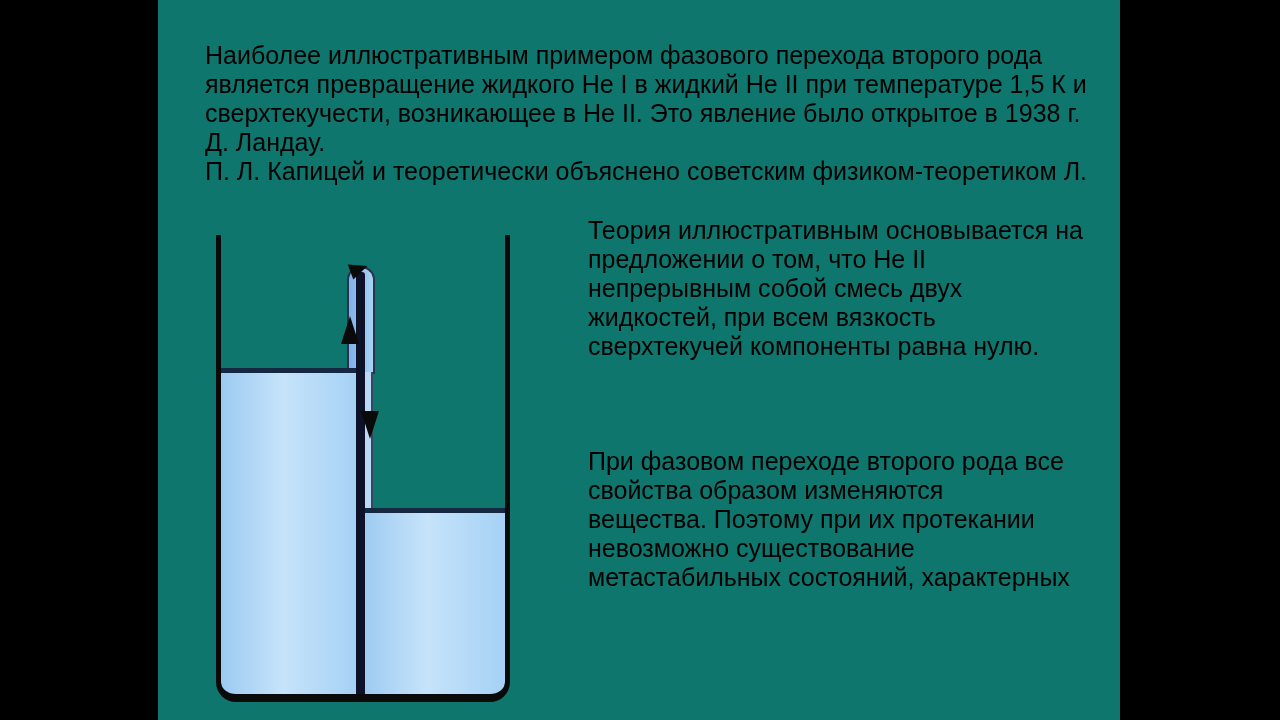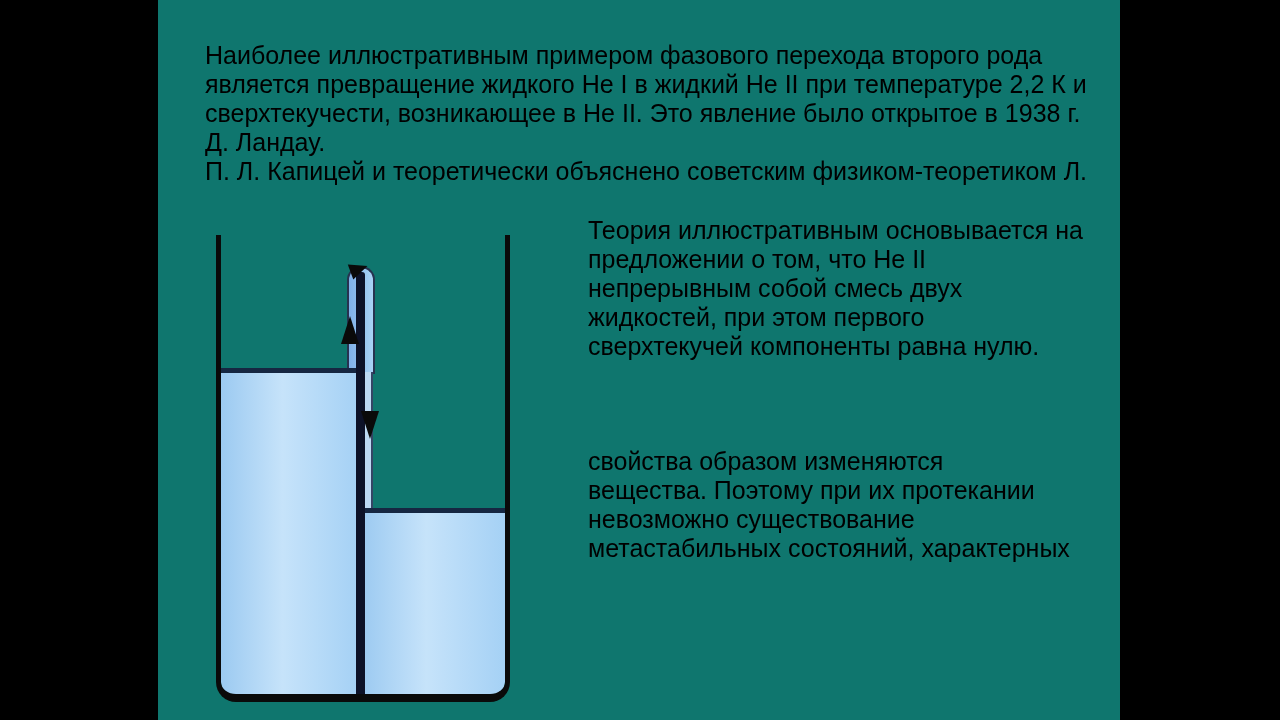--- a/index.html
+++ b/index.html
@@ -75,35 +75,36 @@
 </head>
 <body>
 
 <div class="letterbox" id="letterbox-left"></div>
 <div class="letterbox" id="letterbox-right"></div>
 
 <div class="slide">
 
   <div class="para" style="left:47px;top:41px;width:910px;">
       <div class="tline">Наиболее иллюстративным примером фазового перехода второго рода</div>
-      <div class="tline">является превращение жидкого He I в жидкий He II при температуре 2,2 К и</div>
+      <div class="tline">является превращение жидкого He I в жидкий He II при температуре 1,5 К и</div>
       <div class="tline">сверхтекучести, возникающее в He II. Это явление было открытое в 1938 г.</div>
       <div class="tline">Д. Ландау.</div>
       <div class="tline">П. Л. Капицей и теоретически объяснено советским физиком-теоретиком Л.</div>
     </div>
 
   <div class="para" style="left:430px;top:216px;width:470px;">
       <div class="tline">Теория иллюстративным основывается на</div>
       <div class="tline">предложении о том, что He II</div>
       <div class="tline">непрерывным собой смесь двух</div>
-      <div class="tline">жидкостей, при этом первого</div>
+      <div class="tline">жидкостей, при всем вязкость</div>
       <div class="tline">сверхтекучей компоненты равна нулю.</div>
     </div>
 
   <div class="para" style="left:430px;top:447px;width:470px;">
+      <div class="tline">При фазовом переходе второго рода все</div>
       <div class="tline">свойства образом изменяются</div>
       <div class="tline">вещества. Поэтому при их протекании</div>
       <div class="tline">невозможно существование</div>
       <div class="tline">метастабильных состояний, характерных</div>
     </div>
 
   <div>
     <div class="film-capsule"></div>
     <div class="film-right-leg"></div>
     <div class="liquid liquid-left"></div>

